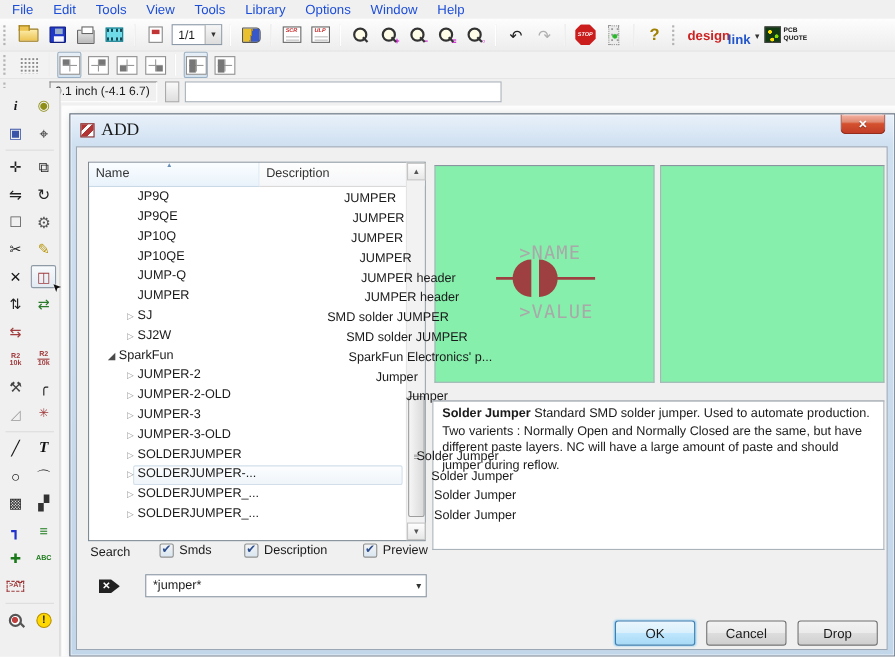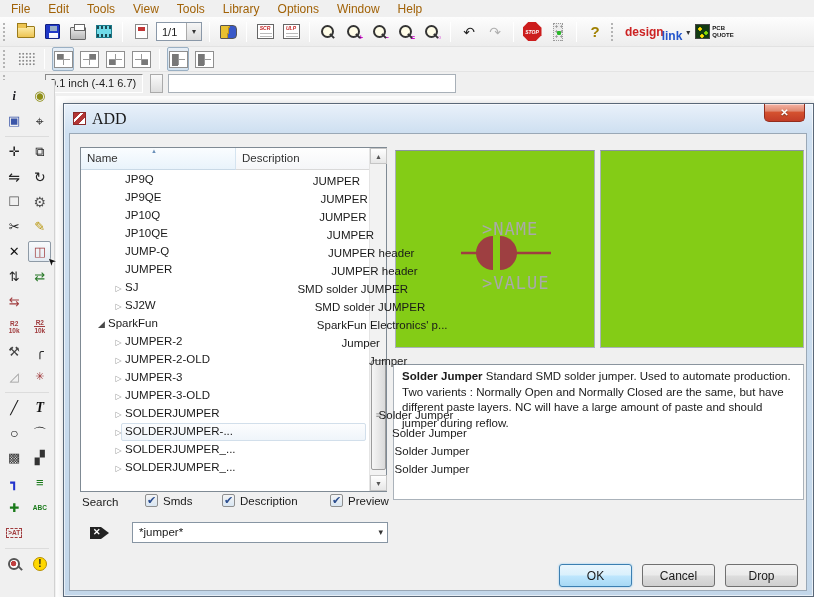--- a/index.html
+++ b/index.html
@@ -4,21 +4,21 @@
 <style>
   * { margin:0; padding:0; box-sizing:border-box; }
   html,body { width:814px; height:597px; overflow:hidden; }
   body { font-family:"Liberation Sans", sans-serif; font-size:11px; color:#1a1a1a; }
   #screen { position:relative; width:814px; height:597px; background:#f0f0f0; overflow:hidden; }
   .serif { font-family:"Liberation Serif", serif; font-weight:bold; font-style:italic; }
 
   
   .bar { position:absolute; left:0; right:0; display:flex; align-items:center; }
   #menubar { top:0; height:17px; background:#f0f0f0; padding-left:2px; }
-  .menu-item { color:#a16207; font-size:12px; padding:1px 9px; }
+  .menu-item { color:#1d4ed8; font-size:12px; padding:1px 9px; }
   #toolbar1 { top:17px; height:30px; background:linear-gradient(#fdfdfd,#ededed); border-bottom:1px solid #e2e2e2; }
   #toolbar2 { top:47px; height:25px; background:#f2f2f2; border-bottom:1px solid #e4e4e4; }
   #coordbar { top:72px; height:24px; background:#f0f0f0; }
   .grip { width:6px; height:18px; border-left:2px dotted #b4b4b4; margin:0 4px 0 3px; }
   .tsep { width:1px; height:20px; background:#c9c9c9; border-right:1px solid #fff; margin:0 5px; }
   .tbtn { height:24px; min-width:22px; display:flex; align-items:center; justify-content:center; margin:0 2px; position:relative; }
   .tbtn.pressed { border:1px solid #9ab0c4; background:linear-gradient(#e6eef6,#d3e2ef); border-radius:2px; }
 
   
   .i-folder { width:18px; height:12px; background:linear-gradient(#fcecaa,#edc452); border:1px solid #9a7a1a; border-radius:1px; position:relative; }
@@ -132,21 +132,21 @@
   .cbwrap { position:absolute; top:0; display:flex; align-items:center; }
   .cbwrap:nth-of-type(2) { left:65px; } .cbwrap:nth-of-type(3) { left:142px; } .cbwrap:nth-of-type(4) { left:250px; }
   .cbx { width:13px; height:13px; border:1px solid #8e8f8f; border-radius:2px; background:linear-gradient(#f4f4f4,#d9e6f2); color:#2b4d8e; font-size:11px; line-height:11px; text-align:center; margin-right:5px; }
   .cblabel { font-size:11.5px; }
   .clear-btn { position:absolute; left:20px; top:391px; width:19px; height:16px; background:#222; color:#fff; font-size:9px; font-weight:bold;
       clip-path:polygon(0 12%,58% 12%,100% 50%,58% 88%,0 88%); padding-left:3px; line-height:15px; }
   .combo2 { position:absolute; left:62px; top:388px; width:256px; height:21px; background:#fff; border:1px solid #8795a3; font-size:11.5px; padding:3px 0 0 6px; }
   .combo2 .arr { position:absolute; right:4px; top:4px; font-size:9px; color:#333; }
 
   
-  .pane { position:absolute; background:#84cc16; border:1px solid #aab2ba; border-top-color:#8a949e;padding-left:10px; }
+  .pane { position:absolute; background:#86efac; border:1px solid #aab2ba; border-top-color:#8a949e; }
   .pv-sym { left:325px; top:16px; width:200px; height:198px; }
   .pv-pkg { left:530px; top:16px; width:204px; height:198px; }
   .sym text { font-family:"DejaVu Sans Mono", monospace; font-size:17px; letter-spacing:1px; }
   .descbox { position:absolute; left:323px; top:230px; width:411px; height:136px; background:#fff; border:1px solid #aab2ba; border-top-color:#8a949e;
       font-size:11.5px; line-height:1.35; padding:4px 8px; }
   .descbox .lead { font-weight:bold; }
 
   
   .btnrow { position:absolute; left:0; top:430px; right:0; height:24px; }
   .btn { position:absolute; top:0; width:73px; height:23px; border:1px solid #707070; border-radius:3px;

